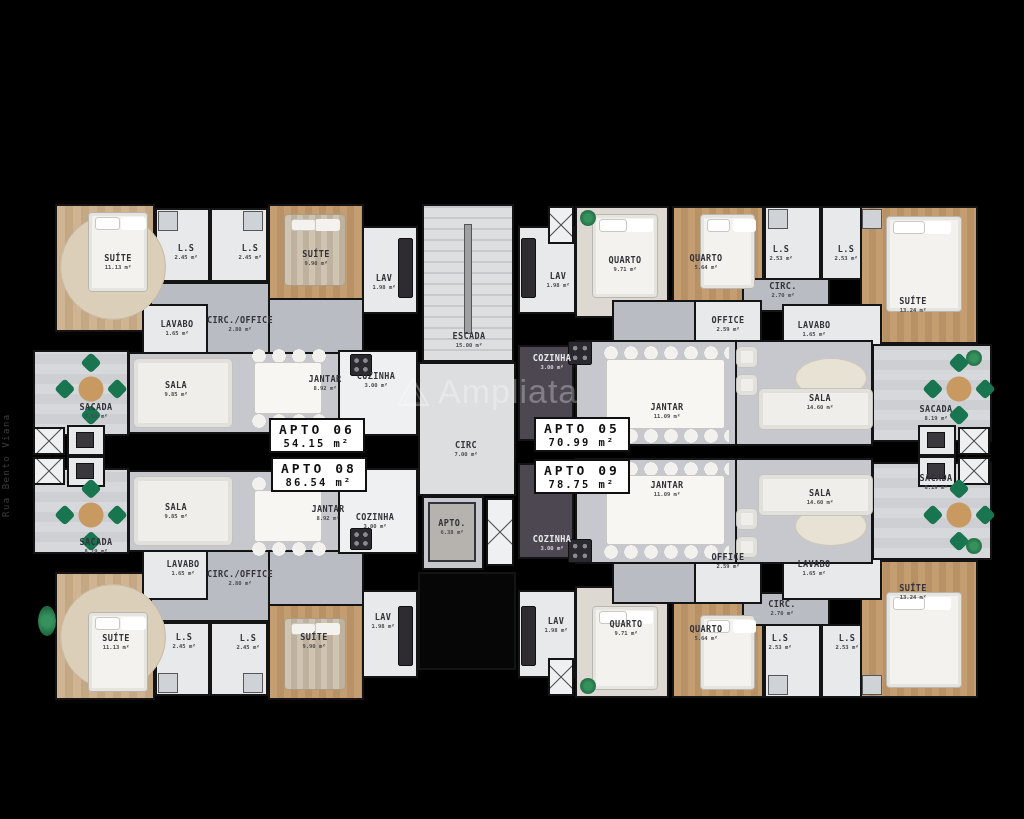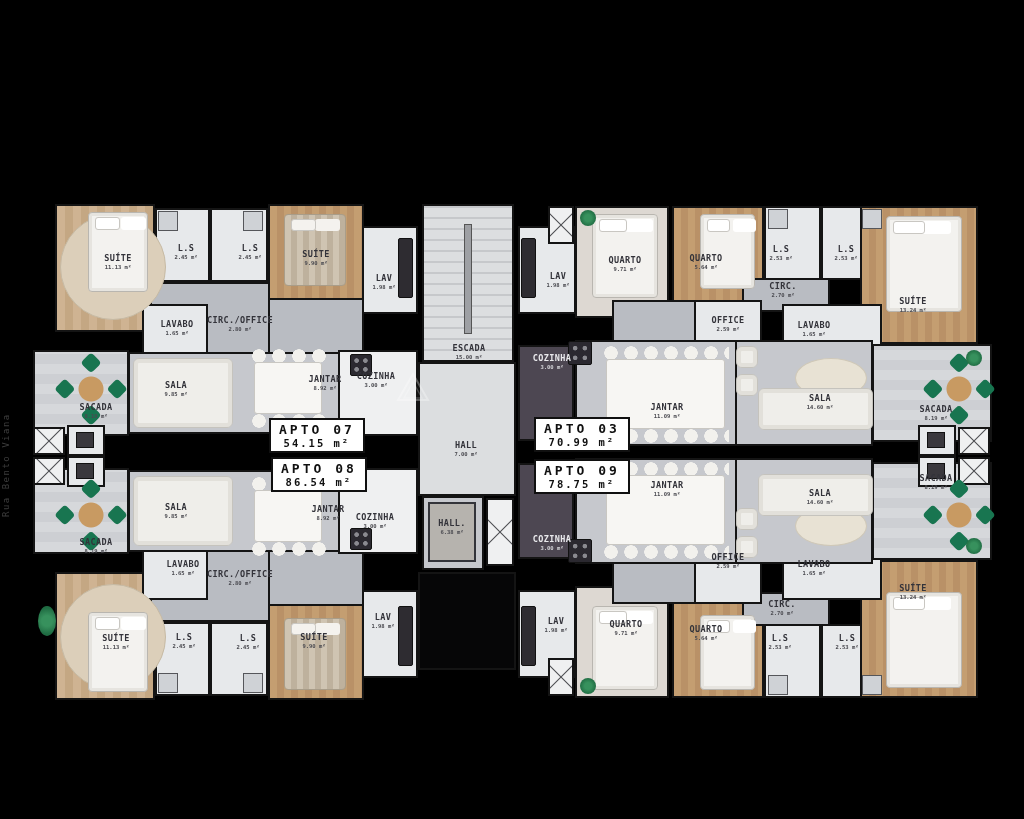--- a/index.html
+++ b/index.html
@@ -256,21 +256,21 @@
       <span class="ra">9.85 m²</span>
     </div>
   <div class="rl" style="left:325px;top:383px">
       <span class="rn">JANTAR</span>
       <span class="ra">8.92 m²</span>
     </div>
   <div class="rl" style="left:376px;top:380px">
       <span class="rn">COZINHA</span>
       <span class="ra">3.00 m²</span>
     </div>
-  <div class="rl" style="left:469px;top:352px">
+  <div class="rl" style="left:469px;top:340px">
       <span class="rn">ESCADA</span>
       <span class="ra">15.00 m²</span>
     </div>
   <div class="rl" style="left:558px;top:280px">
       <span class="rn">LAV</span>
       <span class="ra">1.98 m²</span>
     </div>
   <div class="rl" style="left:625px;top:264px">
       <span class="rn">QUARTO</span>
       <span class="ra">9.71 m²</span>
@@ -313,25 +313,25 @@
     </div>
   <div class="rl" style="left:820px;top:402px">
       <span class="rn">SALA</span>
       <span class="ra">14.60 m²</span>
     </div>
   <div class="rl" style="left:936px;top:413px">
       <span class="rn">SACADA</span>
       <span class="ra">8.19 m²</span>
     </div>
   <div class="rl" style="left:466px;top:449px">
-      <span class="rn">HALL</span>
+      <span class="rn">CIRC</span>
       <span class="ra">7.00 m²</span>
     </div>
   <div class="rl" style="left:452px;top:527px">
-      <span class="rn">HALL.</span>
+      <span class="rn">APTO.</span>
       <span class="ra">6.38 m²</span>
     </div>
   <div class="rl" style="left:96px;top:546px">
       <span class="rn">SACADA</span>
       <span class="ra">8.19 m²</span>
     </div>
   <div class="rl" style="left:176px;top:511px">
       <span class="rn">SALA</span>
       <span class="ra">9.85 m²</span>
     </div>
@@ -418,37 +418,38 @@
   <div class="rl" style="left:847px;top:642px">
       <span class="rn">L.S</span>
       <span class="ra">2.53 m²</span>
     </div>
   <div class="rl" style="left:913px;top:592px">
       <span class="rn">SUÍTE</span>
       <span class="ra">13.24 m²</span>
     </div>
 
   <div class="apto" style="left:269px;top:418px">
-    <div class="apto-name">APTO 07</div>
+    <div class="apto-name">APTO 06</div>
     <div class="apto-area">54.15 m²</div>
   </div>
   <div class="apto" style="left:271px;top:457px">
     <div class="apto-name">APTO 08</div>
     <div class="apto-area">86.54 m²</div>
   </div>
   <div class="apto" style="left:534px;top:417px">
-    <div class="apto-name">APTO 03</div>
+    <div class="apto-name">APTO 05</div>
     <div class="apto-area">70.99 m²</div>
   </div>
   <div class="apto" style="left:534px;top:459px">
     <div class="apto-name">APTO 09</div>
     <div class="apto-area">78.75 m²</div>
   </div>
 
   <div class="watermark">
     <svg width="34" height="30" viewBox="0 0 34 30">
       <polygon points="17,2 32,28 2,28" fill="none" stroke="rgba(255,255,255,0.30)" stroke-width="2"></polygon>
       <polygon points="17,10 26,26 8,26" fill="none" stroke="rgba(255,255,255,0.22)" stroke-width="1.5"></polygon>
     </svg>
+    <span class="wmtext">Ampliata</span>
   </div>
   <div class="street">Rua Bento Viana</div>
 
 </div>
 
 </body></html>

